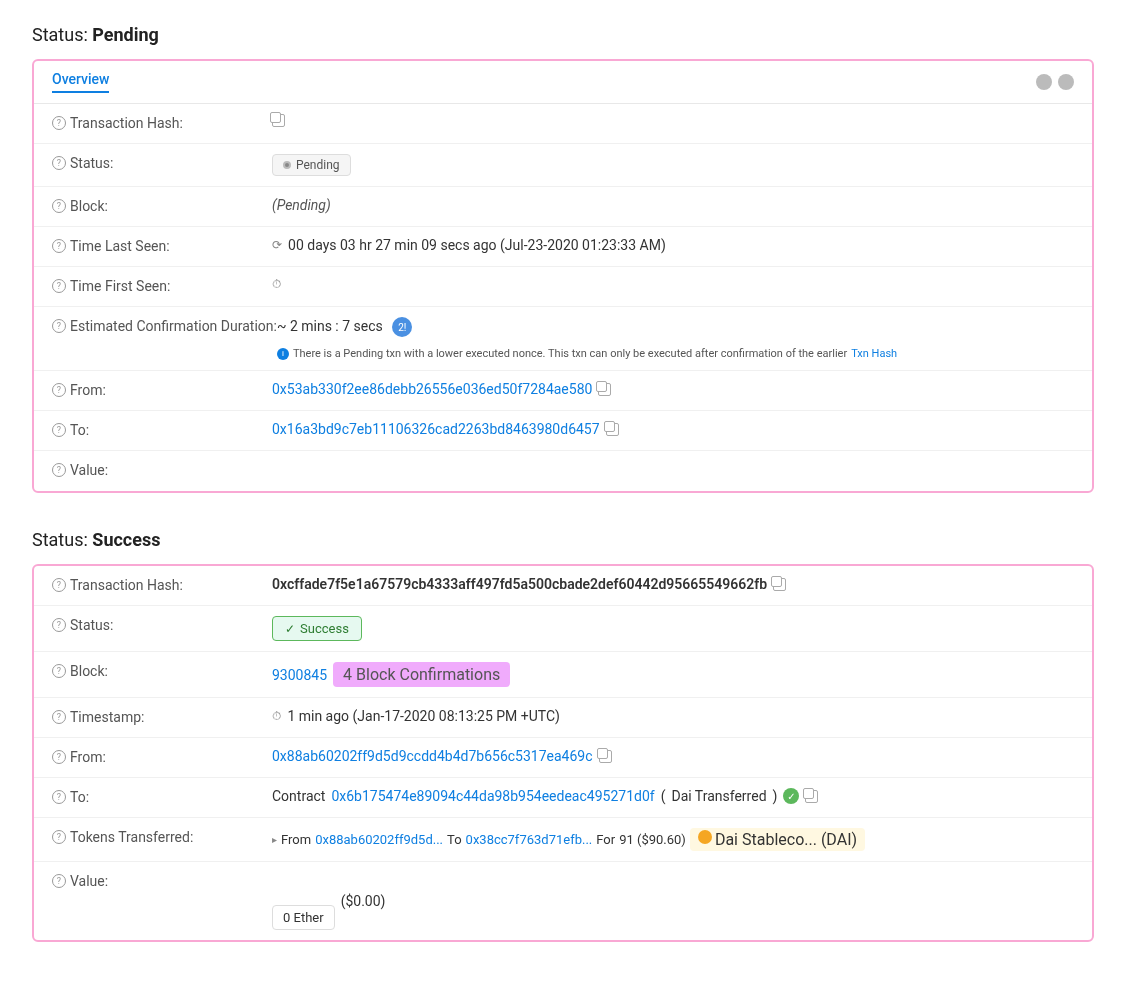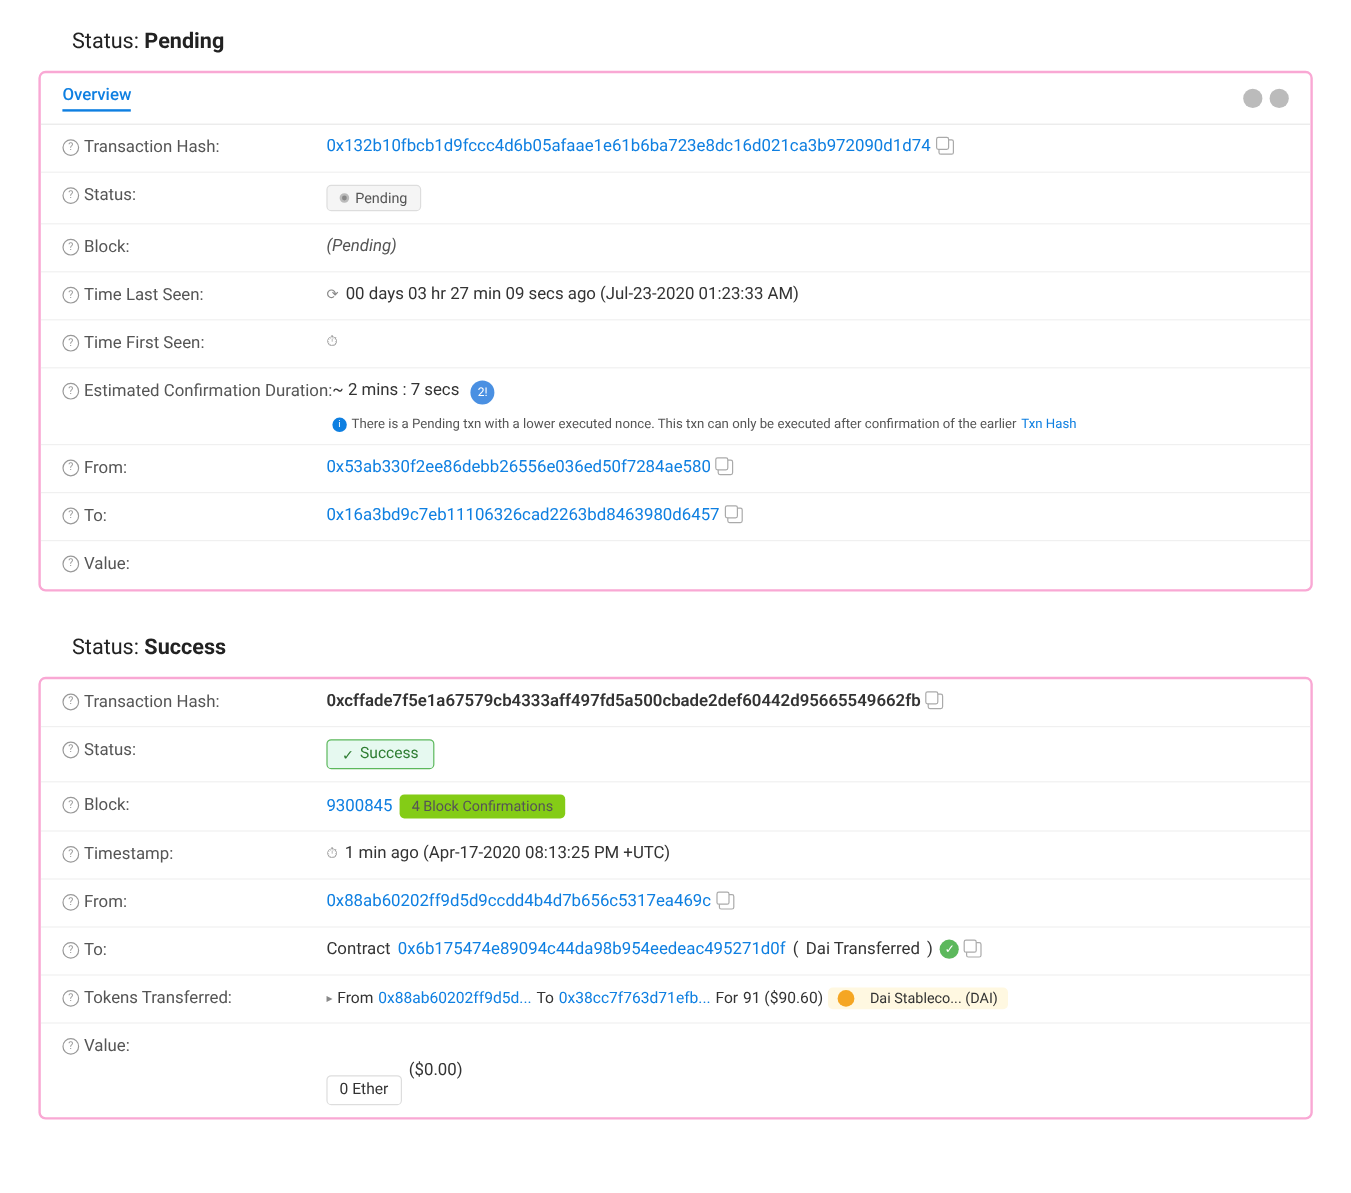--- a/index.html
+++ b/index.html
@@ -8,21 +8,20 @@
       background: #fff;
       color: #333;
       font-size: 14px;
       padding: 24px 32px;
     }
     .section-title {
       font-size: 18px;
       font-weight: 400;
       margin-bottom: 14px;
       color: #222;
-      margin-left: 28px;
     }
     .section-title strong {
       font-weight: 700;
     }
     .card {
       border: 2px solid #f9a8d4;
       border-radius: 6px;
       margin-bottom: 36px;
       overflow: hidden;
     }
@@ -171,34 +170,34 @@
       border-radius: 50%;
       background: #0e7fe1;
       color: #fff;
       font-size: 8px;
       display: inline-flex;
       align-items: center;
       justify-content: center;
       flex-shrink: 0;
     }
     .confirm-badge {
-      background: #84cc16;
+      background: #f0abfc;
       border-radius: 4px;
       padding: 3px 10px;
-      font-size: 12px;
+      font-size: 16px;
       color: #555;
     }
     .dai-badge {
       display: inline-flex;
       align-items: flex-start;
-      gap: 13px;
+      gap: 3px;
       background: #fff8e1;
       border-radius: 4px;
       padding: 2px 8px;
-      font-size: 12px;
+      font-size: 16px;
       color: #333;
     }
     .dai-coin {
       width: 14px;
       height: 14px;
       border-radius: 50%;
       background: #f5a623;
       display: inline-block;
     }
     .value-box {
@@ -256,21 +255,20 @@
         <div class="circle"></div>
       </div>
     </div>
 
     <div class="row">
       <div class="row-label">
         <span class="question-icon">?</span>
         <span>Transaction Hash:</span>
       </div>
       <div class="row-value">
-        <a class="link" href="#">0x132b10fbcb1d9fccc4d6b05afaae1e61b6ba723e8dc16d021ca3b972090d1d74</a>
         <span class="copy-icon"></span>
       </div>
     </div>
 
     <div class="row">
       <div class="row-label">
         <span class="question-icon">?</span>
         <span>Status:</span>
       </div>
       <div class="row-value">
@@ -403,21 +401,21 @@
       </div>
     </div>
 
     <div class="row">
       <div class="row-label">
         <span class="question-icon">?</span>
         <span>Timestamp:</span>
       </div>
       <div class="row-value">
         <span class="clock-icon">⏱</span>
-        <span>1 min ago (Apr-17-2020 08:13:25 PM +UTC)</span>
+        <span>1 min ago (Jan-17-2020 08:13:25 PM +UTC)</span>
       </div>
     </div>
 
     <div class="row">
       <div class="row-label">
         <span class="question-icon">?</span>
         <span>From:</span>
       </div>
       <div class="row-value">
         <a class="link" href="#">0x88ab60202ff9d5d9ccdd4b4d7b656c5317ea469c</a>

